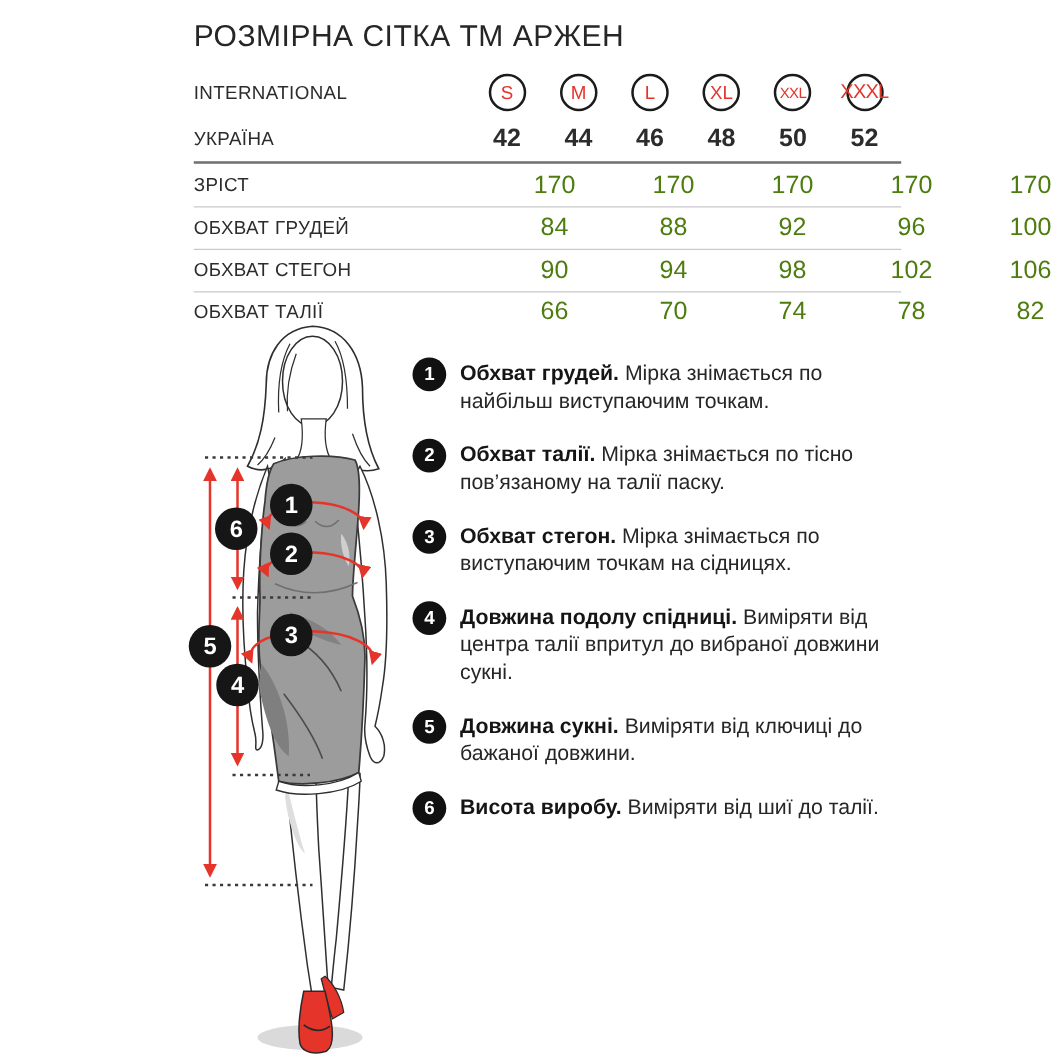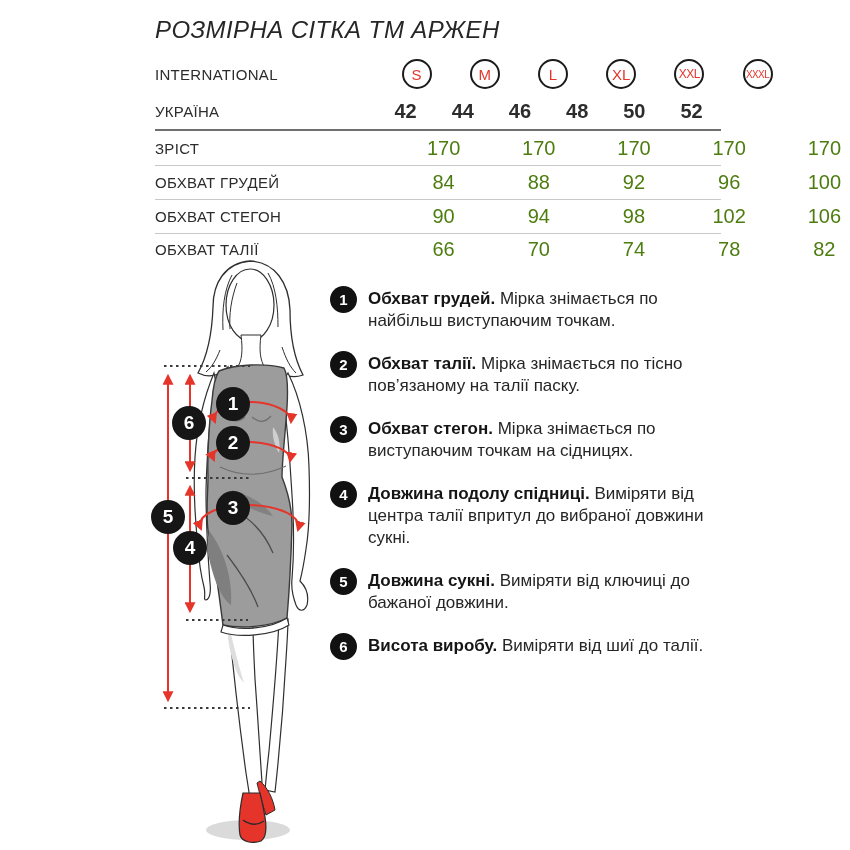--- a/index.html
+++ b/index.html
@@ -2,42 +2,42 @@
 <html><head>
 <meta charset="utf-8">
 <style>
   html,body{margin:0;padding:0;}
   body{
     width:850px;height:850px;background:#ffffff;position:relative;overflow:hidden;
     font-family:"Liberation Sans","DejaVu Sans",sans-serif;color:#2c2c2c;
   }
   .title{
     position:absolute;left:155px;top:16px;margin:0;
-    font-size:24px;font-weight:500;letter-spacing:.4px;color:#262626;font-style:italic;
+    font-size:24px;font-weight:500;letter-spacing:.4px;color:#262626;
   }
   
   .size-table{position:absolute;left:155px;top:55px;width:566px;}
   .t-row{display:grid;grid-template-columns:222px repeat(6,57.2px);align-items:center;}
   .t-row .lbl{font-size:15px;font-weight:500;letter-spacing:.3px;color:#2c2c2c;}
   .t-row .cell{text-align:center;font-size:20px;}
-  .row-intl{height:38px;gap:11px;}
+  .row-intl{height:38px;}
   .row-ua{height:36px;border-bottom:2px solid #6f6f6f;}
   .row-ua .cell{font-weight:600;color:#2c2c2c;}
   .row-g{height:33px;border-bottom:1px solid #c9c9c9;gap:38px;}
   .row-g .cell{font-weight:400;color:#4d7c0f;}
   .row-zrist{height:34px;}
   .row-last{border-bottom:none;height:31px;}
   .cell-circ{display:flex;justify-content:center;}
   .size-circle{
     width:26px;height:26px;border:2px solid #1b1b1b;border-radius:50%;
     display:flex;align-items:center;justify-content:center;
     color:#e5352b;font-weight:500;font-size:15px;white-space:nowrap;overflow:visible;
   }
   .size-circle.sz-xxl{font-size:12px;letter-spacing:-.5px;}
-  .size-circle.sz-xxxl{font-size:10px;letter-spacing:-.6px;}
+  .size-circle.sz-xxxl{font-size:16px;letter-spacing:-.6px;}
   
   .legend{position:absolute;left:330px;top:288px;width:405px;}
   .legend-item{display:flex;align-items:flex-start;margin-bottom:21px;}
   .legend-num{
     flex:0 0 27px;width:27px;height:27px;border-radius:50%;background:#111;
     color:#fff;font-size:15px;font-weight:700;
     display:flex;align-items:center;justify-content:center;margin-top:-2px;
   }
   .legend-text{margin:0 0 0 11px;font-size:17px;line-height:22px;color:#262626;width:360px;}
   .legend-text b{font-weight:700;color:#151515;}

